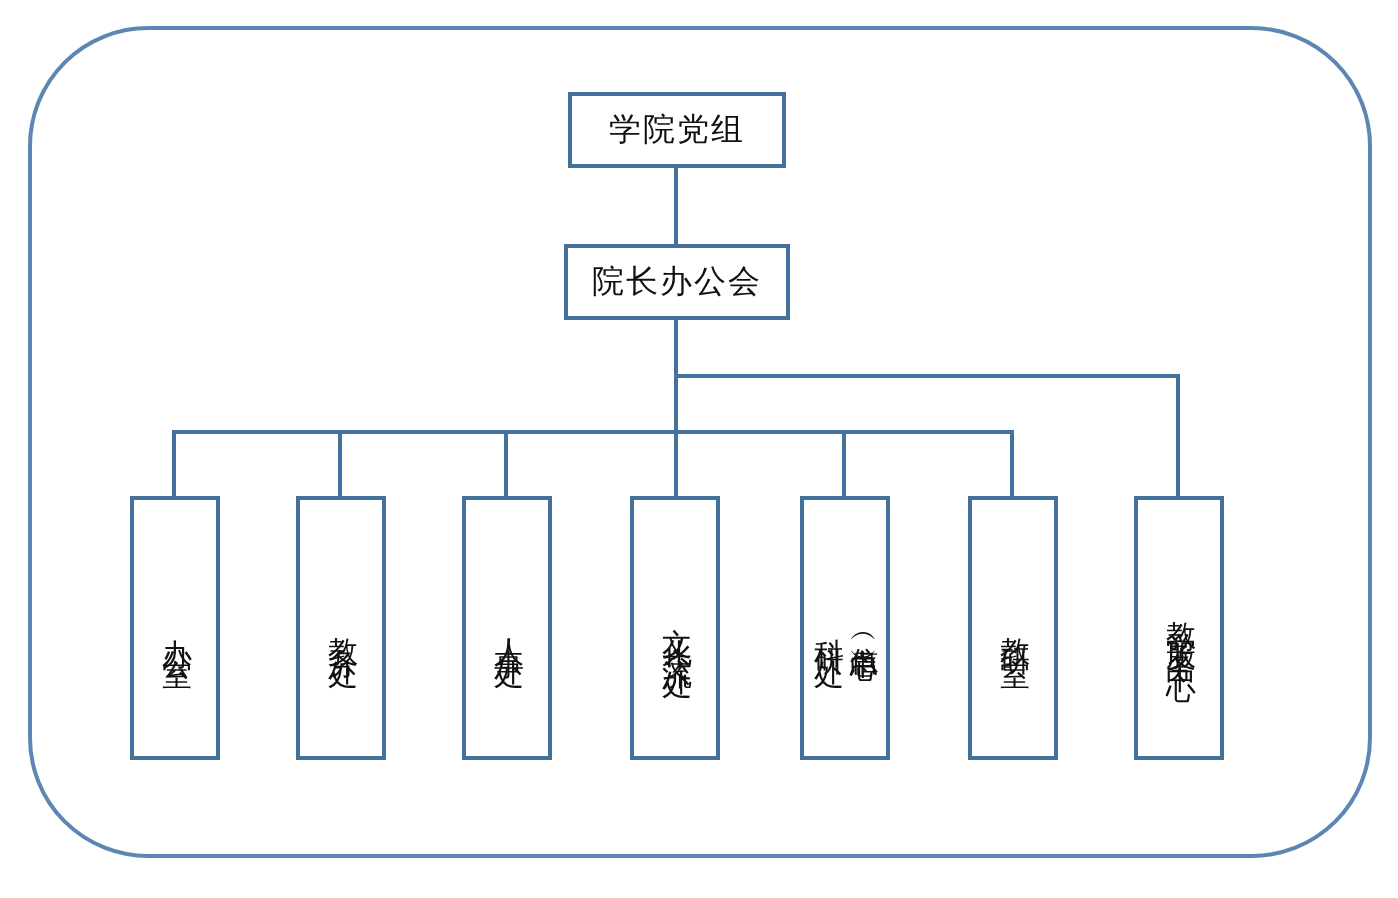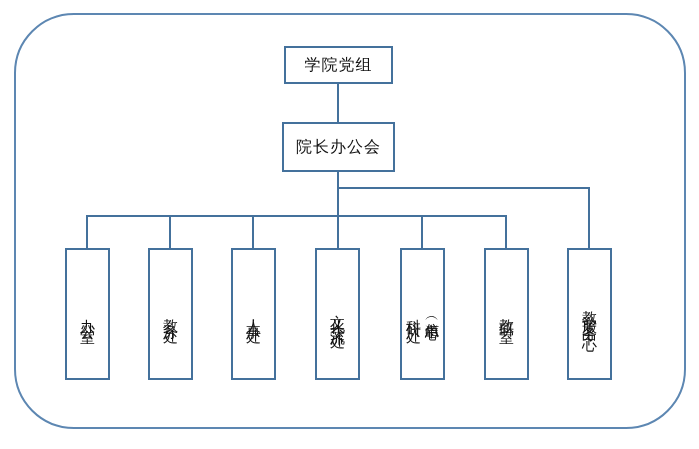--- a/index.html
+++ b/index.html
@@ -72,21 +72,21 @@
   .h-upper     { left: 338px; top: 187px; width: 252px; height: 2px;  }
   .v-drop-7    { left: 588px; top: 187px; width: 2px;   height: 61px; }
   .h-lower     { left: 86px;  top: 215px; width: 421px; height: 2px;  }
   .v-drop-1    { left: 86px;  top: 215px; width: 2px;   height: 33px; }
   .v-drop-2    { left: 169px; top: 215px; width: 2px;   height: 33px; }
   .v-drop-3    { left: 252px; top: 215px; width: 2px;   height: 33px; }
   .v-drop-5    { left: 421px; top: 215px; width: 2px;   height: 33px; }
   .v-drop-6    { left: 505px; top: 215px; width: 2px;   height: 33px; }
 
   .box-root    { left: 284px; top: 46px;  width: 109px; height: 38px; }
-  .box-level2  { left: 282px; top: 122px; width: 113px; height: 50px; }
+  .box-level2  { left: 282px; top: 122px; width: 113px; height: 38px; }
 
   .dept { top: 248px; width: 45px; height: 132px; }
   .dept-1 { left: 65px;  }
   .dept-2 { left: 148px; }
   .dept-3 { left: 231px; }
   .dept-4 { left: 315px; }
   .dept-5 { left: 400px; }
   .dept-6 { left: 484px; }
   .dept-7 { left: 567px; }
 </style>

